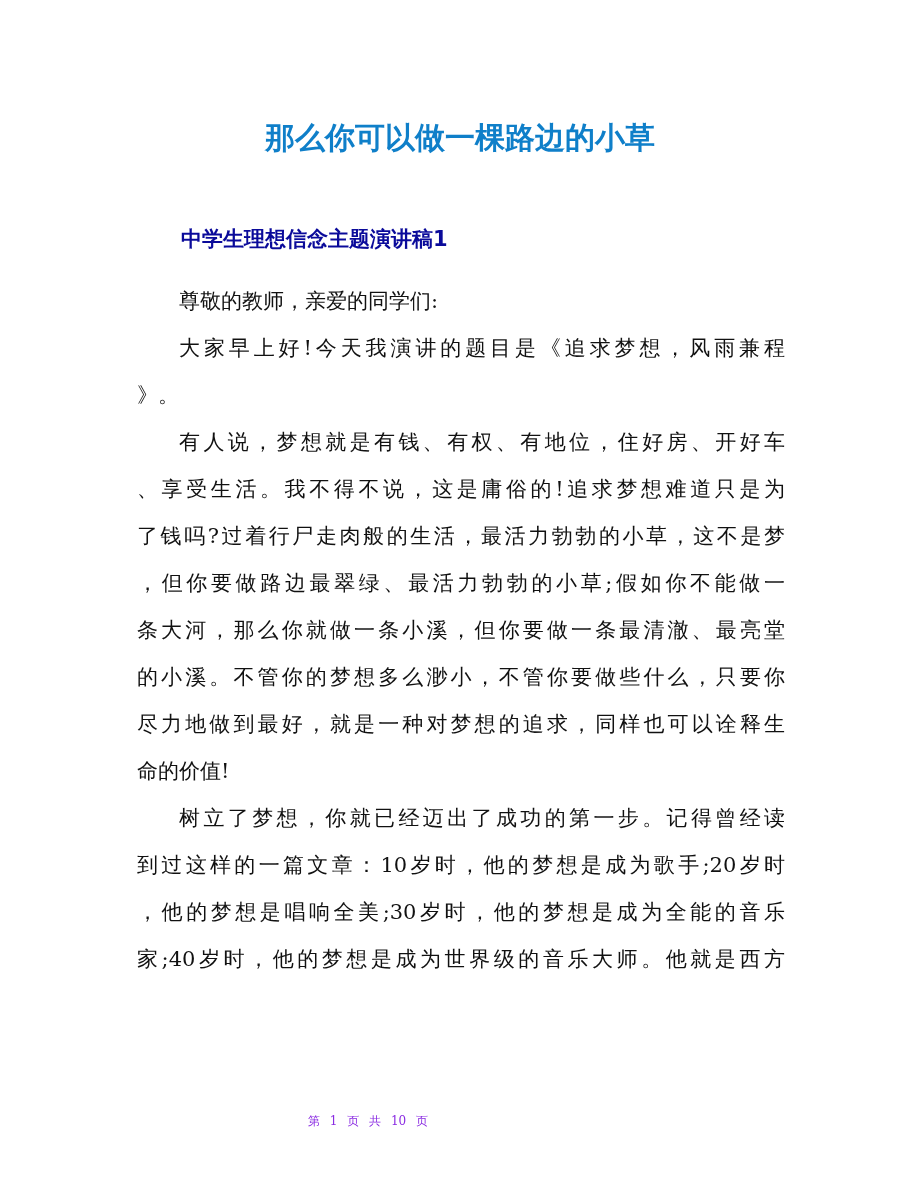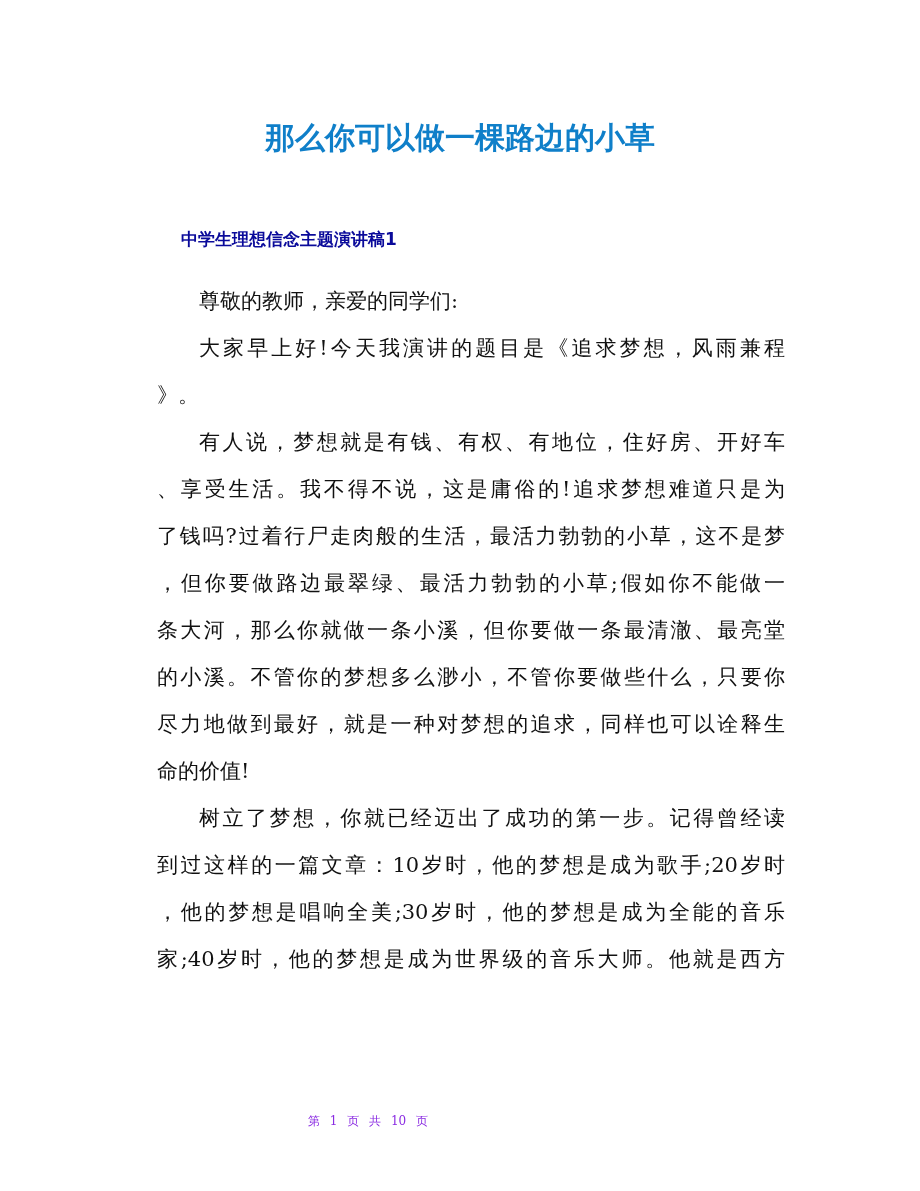--- a/index.html
+++ b/index.html
@@ -5,29 +5,29 @@
     html, body { margin: 0; padding: 0; background: #ffffff; }
     body { width: 920px; height: 1191px; position: relative; overflow: hidden; }
     .page { position: absolute; left: 0; top: 0; width: 920px; height: 1191px; background: #fff; }
     .doc-title {
       position: absolute; left: 0; top: 118px; width: 920px; text-align: center;
       font-family: "DejaVu Sans", sans-serif; font-weight: bold; font-size: 30px;
       color: #0f7fc9; letter-spacing: 0px; line-height: 40px;
     }
     .section-heading {
       position: absolute; left: 181px; top: 224px;
-      font-family: "DejaVu Sans", sans-serif; font-weight: bold; font-size: 17px;
+      font-family: "DejaVu Sans", sans-serif; font-weight: bold; font-size: 21px;
       color: #0a0a9a; line-height: 30px;
     }
     .body {
       position: absolute; left: 137px; top: 278px; width: 648px;
       font-family: "DejaVu Serif", serif; font-size: 21px; color: #111;
       line-height: 47px;
     }
-    .line { height: 47px; white-space: nowrap; text-align: justify; text-align-last: justify; overflow: visible; margin-left: 20px; }
+    .line { height: 47px; white-space: nowrap; text-align: justify; text-align-last: justify; overflow: visible; }
     .line.indent { padding-left: 42px; }
     .line.short { text-align-last: left; }
     .footer {
       position: absolute; left: 0; top: 1113px; width: 736px; text-align: center;
       font-family: "DejaVu Serif", serif; font-size: 12px; color: #8a2be2; word-spacing: 6px;
     }
   </style>
 </head>
 <body>
 

